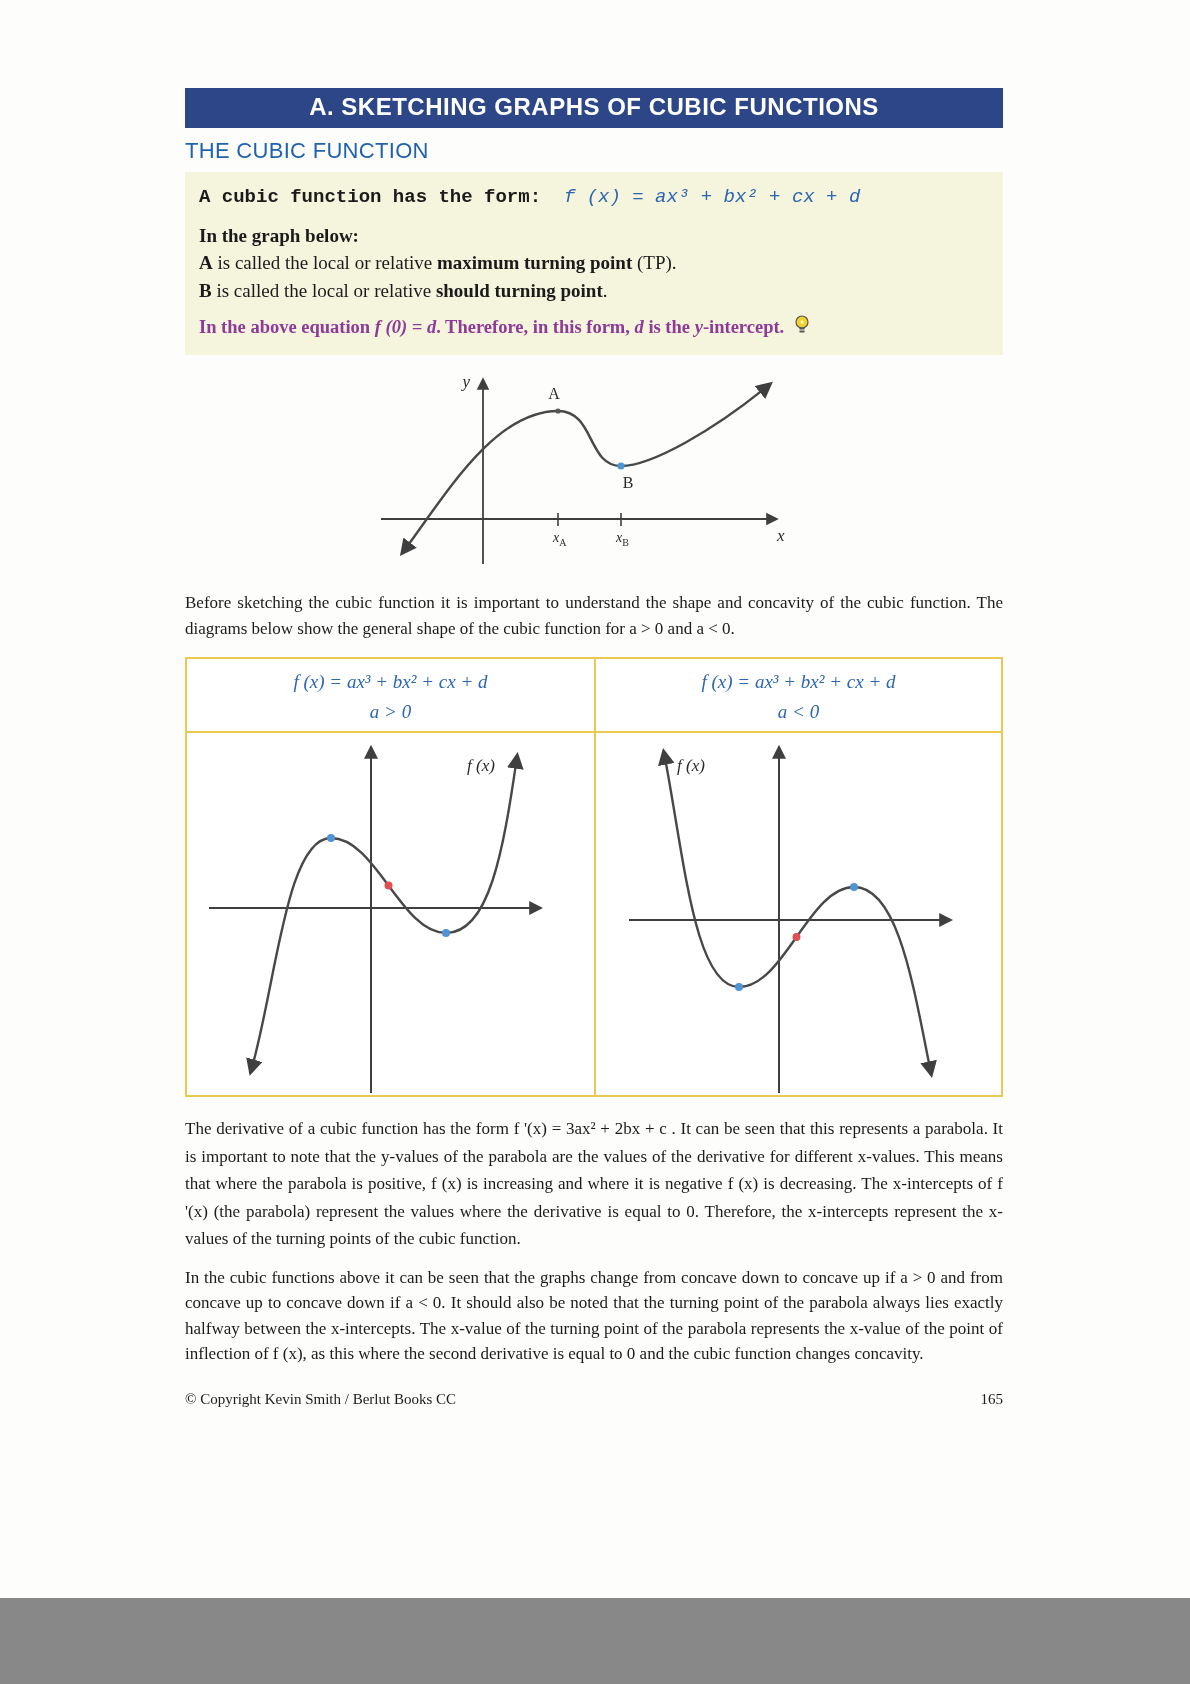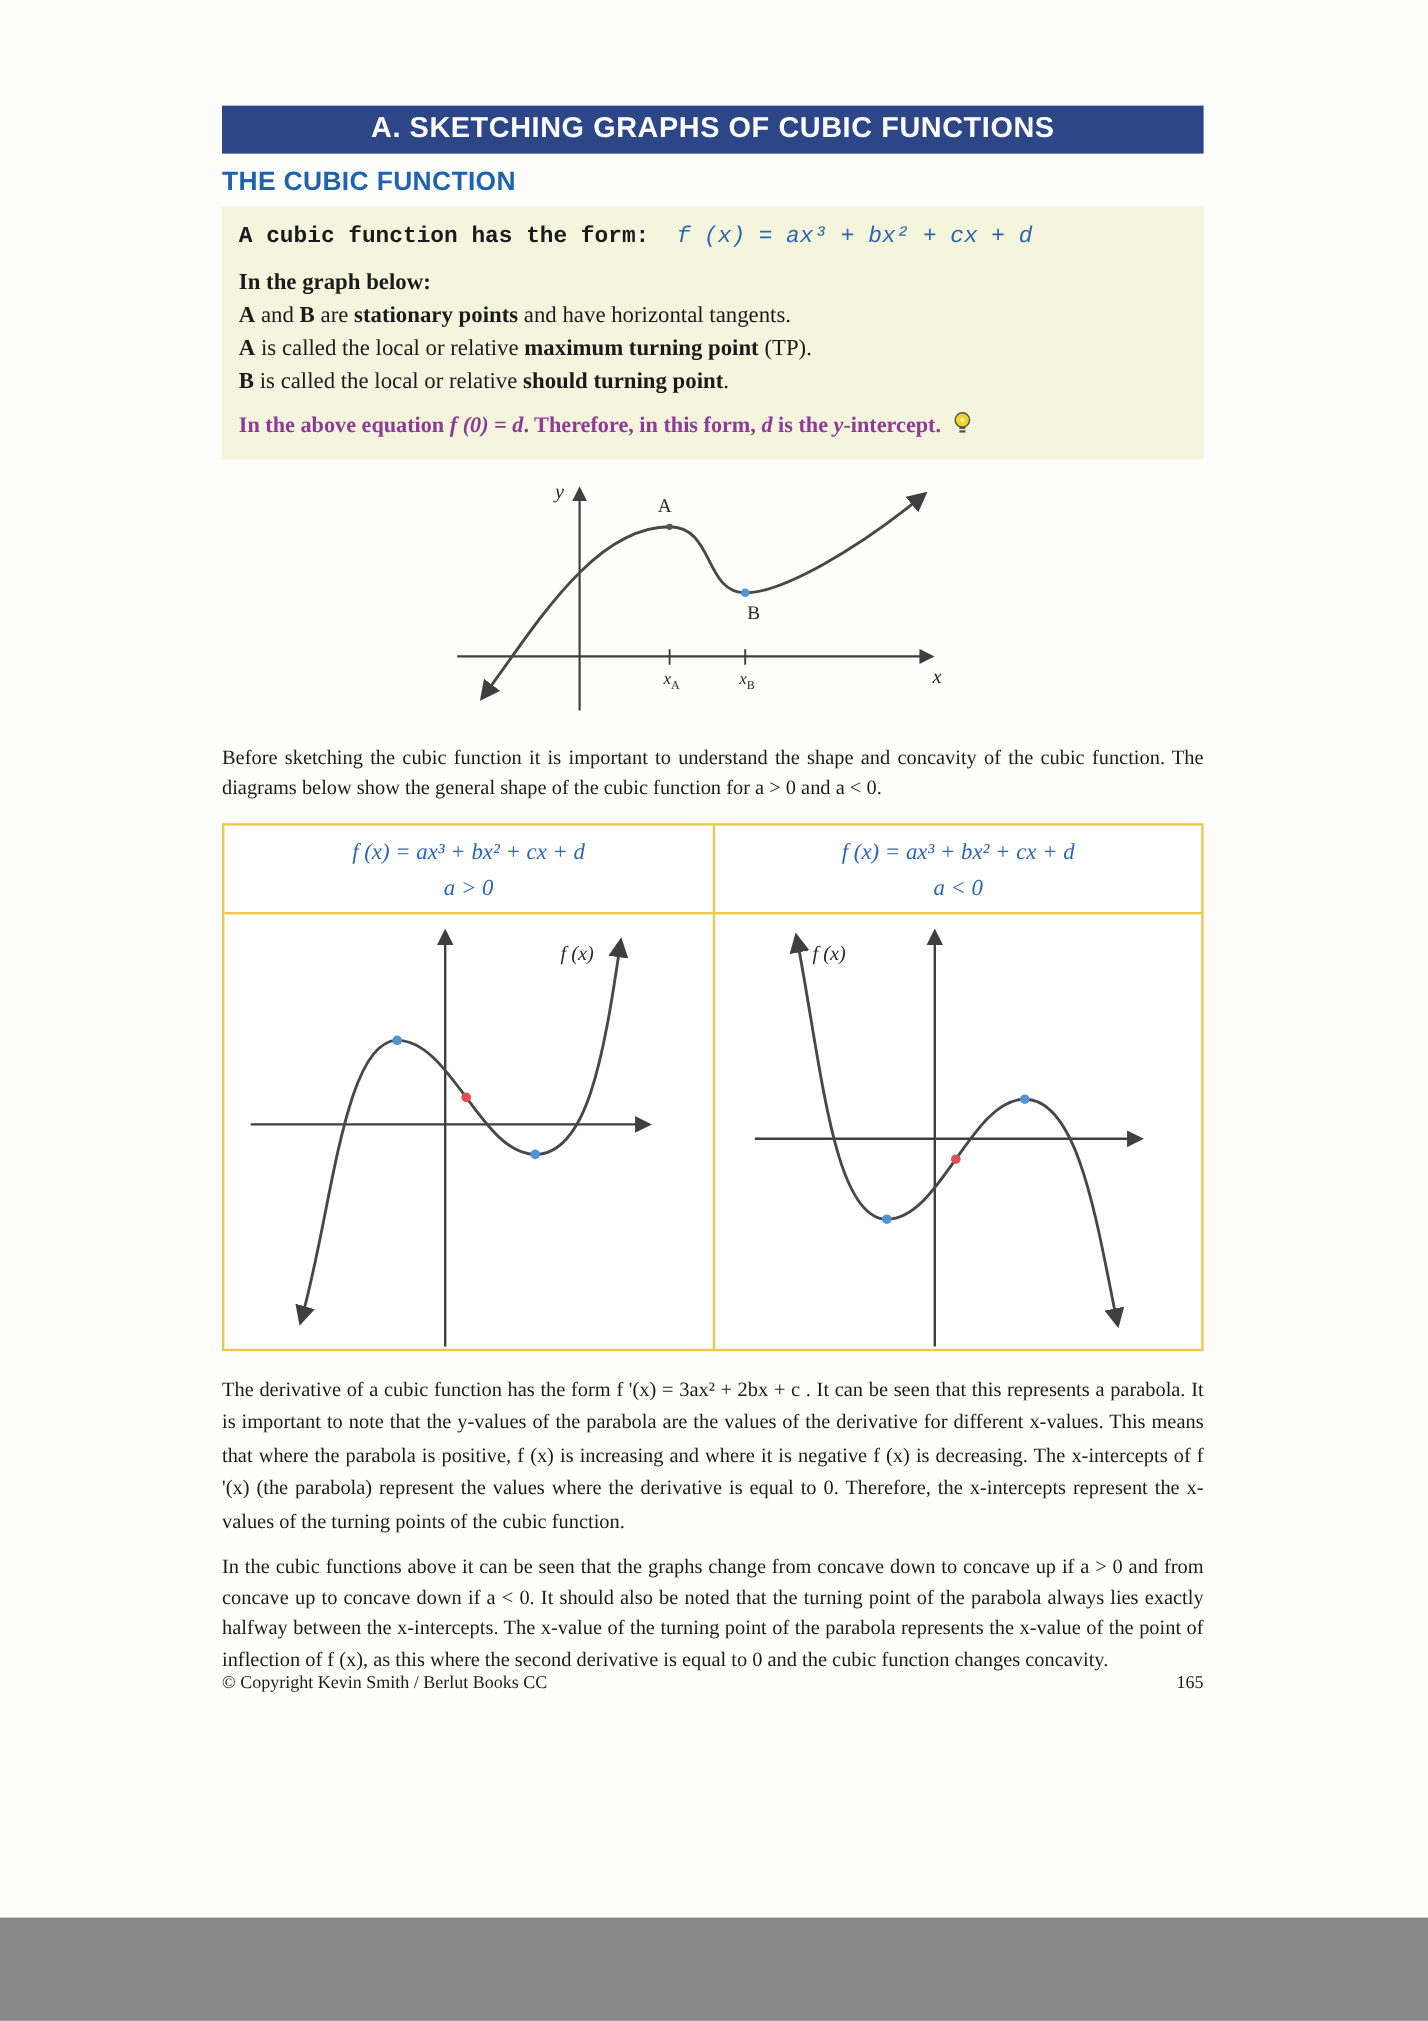--- a/index.html
+++ b/index.html
@@ -17,21 +17,21 @@
 
   .header-bar {
     background: #2d4687; color: #ffffff;
     font-family: "Liberation Sans", sans-serif;
     font-weight: bold; font-size: 24px;
     text-align: center; padding: 5px 0 7px;
     letter-spacing: 0.5px;
   }
   .subheader {
     font-family: "Liberation Sans", sans-serif;
-    font-weight: bold; font-size: 22px;
+    font-weight: normal; font-size: 22px;
     color: #1f62ad; margin-top: 10px; letter-spacing: 0.3px;
   }
 
   .intro-box {
     background: #f5f4dd;
     margin-top: 8px;
     padding: 12px 18px 14px 14px;
     font-size: 19px; line-height: 1.45;
   }
   .intro-box p { margin: 0; }
@@ -56,21 +56,21 @@
     display: flex; border: 2px solid #e9c94f;
     margin-top: 16px; background: #ffffff;
   }
   .panel { width: 50%; }
   .panel + .panel { border-left: 2px solid #e9c94f; }
   .panel-head { text-align: center; padding: 12px 0 8px; border-bottom: 2px solid #e9c94f; }
   .panel-formula { color: #2c66b0; font-style: italic; font-size: 19px; }
   .panel-cond { color: #2c66b0; font-style: italic; font-size: 19px; margin-top: 8px; }
   .panel svg { display: block; margin: 2px auto 0; }
 
-  .footer { display: flex; justify-content: space-between; align-items: flex-end; }
+  .footer { display: flex; justify-content: space-between; align-items: flex-end; margin-top: 24px; }
   .copyright { font-size: 15px; }
   .pagenum { font-size: 15px; }
 
   svg text { font-family: "Liberation Serif", serif; fill: #2a2a2a; }
   .ital { font-style: italic; }
 </style>
 </head>
 <body>
 
 <div class="page">
@@ -78,21 +78,20 @@
 
     <div class="header-bar">
       <span>A. SKETCHING GRAPHS OF CUBIC FUNCTIONS</span>
     </div>
 
     <div class="subheader">THE CUBIC FUNCTION</div>
 
     <div class="intro-box">
       <p class="form-line"><span class="b">A cubic function has the form:</span><span>&nbsp; </span><span class="formula-blue">f (x) = ax³ + bx² + cx + d</span></p>
       <p><span class="b">In the graph below:</span></p>
-      <p><span class="b">A</span><span> and </span><span class="b">B</span><span> are </span><span class="b">stationary points</span><span> and have horizontal tangents.</span></p>
       <p><span class="b">A</span><span> is called the local or relative </span><span class="b">maximum turning point</span><span> (TP).</span></p>
       <p><span class="b">B</span><span> is called the local or relative </span><span class="b">should turning point</span><span>.</span></p>
       <p class="note-line">
           <span class="note-run"><span>In the above equation </span><span class="math">f (0) = d</span><span>. Therefore, in this form, </span><span class="math">d</span><span> is the </span><span class="math">y</span><span>-intercept.</span></span>
           <svg class="bulb" width="16" height="22" viewBox="0 0 16 22">
             <circle cx="8" cy="8" r="6" fill="#f2d32b" stroke="#555" stroke-width="1.2"></circle>
             <rect x="5.5" y="13.5" width="5" height="2" fill="#555"></rect>
             <rect x="5.5" y="16.5" width="5" height="2" fill="#555"></rect>
             <path d="M6 8 L8 6 L10 8 L8 10 Z" fill="#fff8c0"></path>
           </svg>

